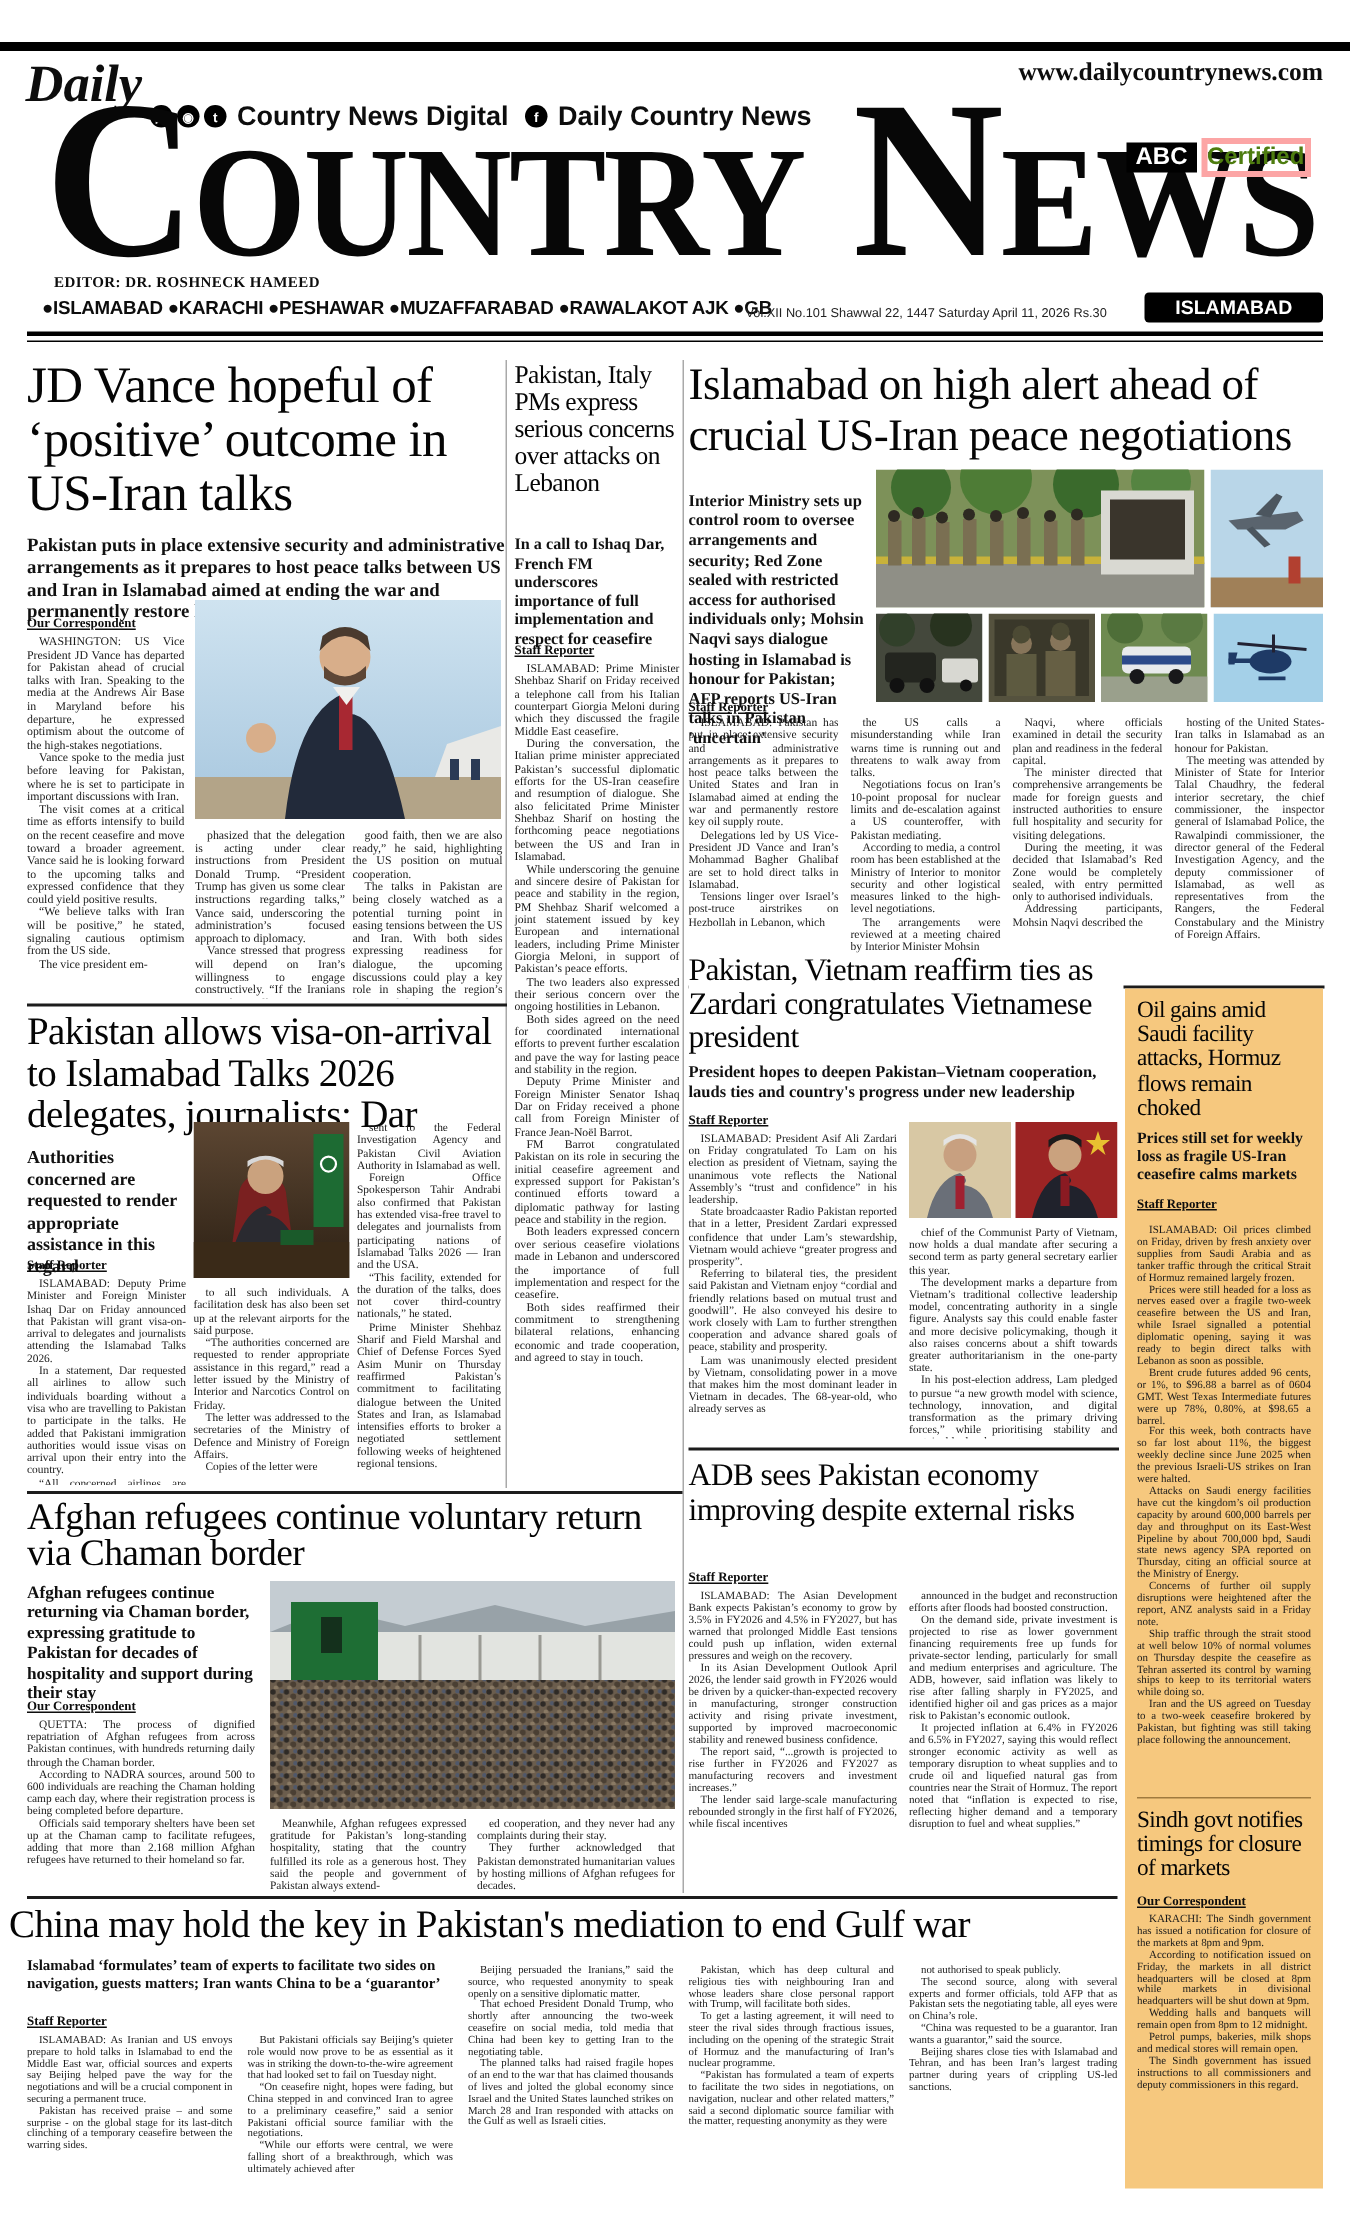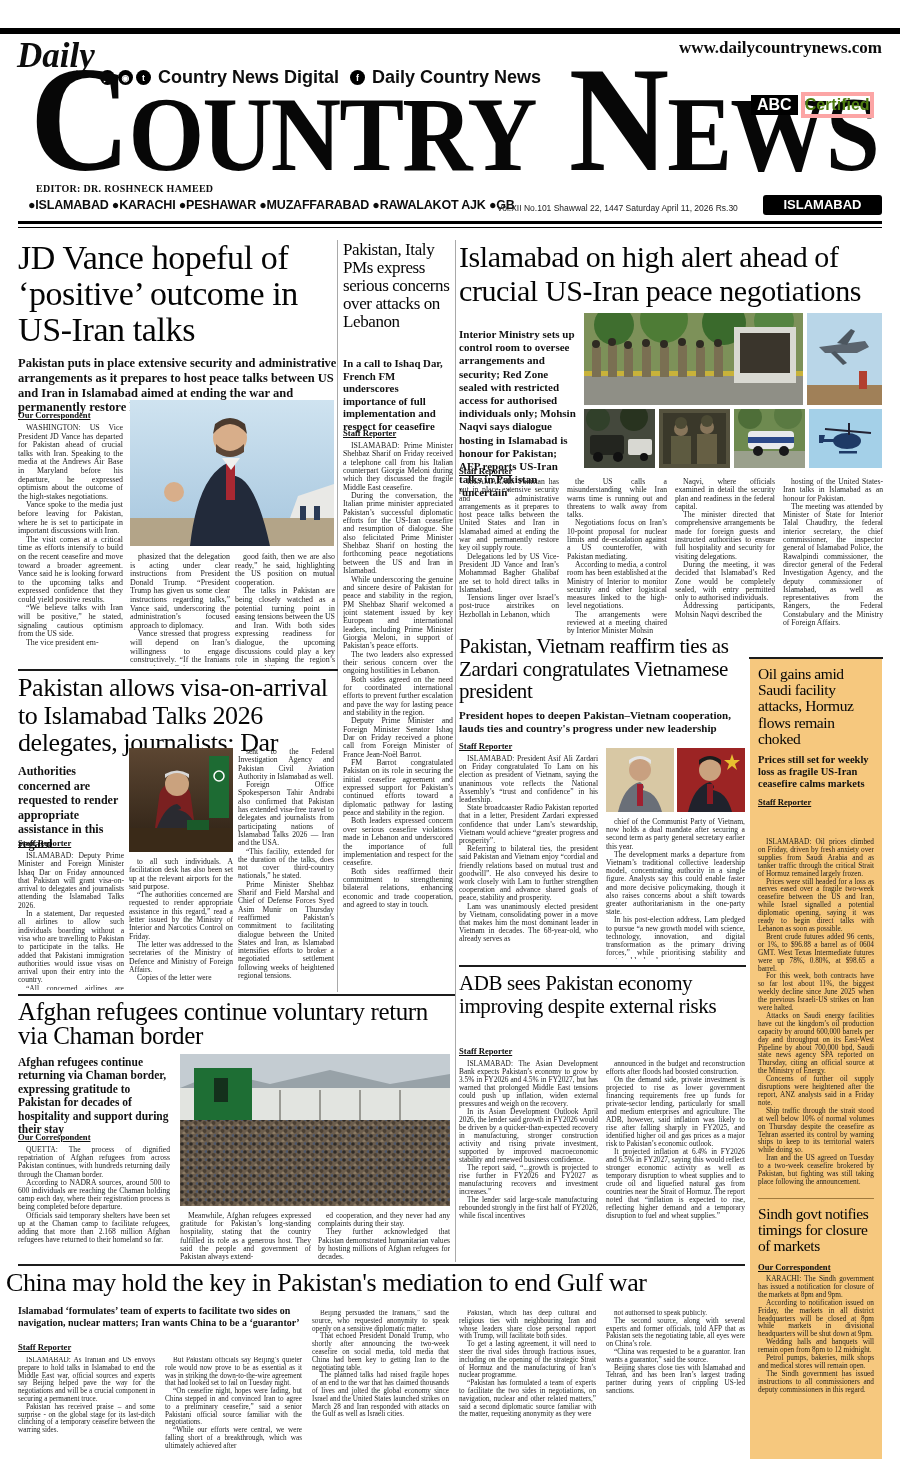--- a/index.html
+++ b/index.html
@@ -354,21 +354,21 @@
       <p>They further acknowledged that Pakistan demonstrated humanitarian values by hosting millions of Afghan refugees for decades.</p>
     </div>
   <div class="abs body b-afghan" style="left:180px;top:1212px;width:131px;height:50px">
       <p>Meanwhile, Afghan refugees expressed gratitude for Pakistan’s long-standing hospitality, stating that the country fulfilled its role as a generous host. They said the people and government of Pakistan always extend-</p>
     </div>
 
   <div class="abs orange" style="left:750px;top:659px;width:132px;height:800px"></div>
   <h2 class="abs hl" style="left:758px;top:666px;width:116px;font-size:15.5px;line-height:16.2px">Oil gains amid Saudi facility attacks, Hormuz flows remain choked</h2>
   <div class="abs sf" style="left:758px;top:754px;width:116px;font-size:10.5px;line-height:12px">Prices still set for weekly loss as fragile US-Iran ceasefire calms markets</div>
   <div class="abs by" style="left:758px;top:797px">Staff Reporter</div>
-  <div class="abs body b-oil" style="left:758px;top:838px;width:116px;height:382px">
+  <div class="abs body b-oil" style="left:758px;top:816px;width:116px;height:382px">
       <p>ISLAMABAD: Oil prices climbed on Friday, driven by fresh anxiety over supplies from Saudi Arabia and as tanker traffic through the critical Strait of Hormuz remained largely frozen.</p>
       <p>Prices were still headed for a loss as nerves eased over a fragile two-week ceasefire between the US and Iran, while Israel signalled a potential diplomatic opening, saying it was ready to begin direct talks with Lebanon as soon as possible.</p>
       <p>Brent crude futures added 96 cents, or 1%, to $96.88 a barrel as of 0604 GMT. West Texas Intermediate futures were up 78%, 0.80%, at $98.65 a barrel.</p>
       <p>For this week, both contracts have so far lost about 11%, the biggest weekly decline since June 2025 when the previous Israeli-US strikes on Iran were halted.</p>
       <p>Attacks on Saudi energy facilities have cut the kingdom’s oil production capacity by around 600,000 barrels per day and throughput on its East-West Pipeline by about 700,000 bpd, Saudi state news agency SPA reported on Thursday, citing an official source at the Ministry of Energy.</p>
       <p>Concerns of further oil supply disruptions were heightened after the report, ANZ analysts said in a Friday note.</p>
       <p>Ship traffic through the strait stood at well below 10% of normal volumes on Thursday despite the ceasefire as Tehran asserted its control by warning ships to keep to its territorial waters while doing so.</p>
       <p>Iran and the US agreed on Tuesday to a two-week ceasefire brokered by Pakistan, but fighting was still taking place following the announcement.</p>
     </div>
   <div class="abs" style="left:758px;top:1198px;width:116px;border-top:1px solid #a07a3e"></div>
@@ -377,21 +377,21 @@
   <div class="abs body b-oil" style="left:758px;top:1275px;width:116px;height:180px">
       <p>KARACHI: The Sindh government has issued a notification for closure of the markets at 8pm and 9pm.</p>
       <p>According to notification issued on Friday, the markets in all district headquarters will be closed at 8pm while markets in divisional headquarters will be shut down at 9pm.</p>
       <p>Wedding halls and banquets will remain open from 8pm to 12 midnight.</p>
       <p>Petrol pumps, bakeries, milk shops and medical stores will remain open.</p>
       <p>The Sindh government has issued instructions to all commissioners and deputy commissioners in this regard.</p>
     </div>
 
   <div class="abs hrule" style="left:18px;top:1264px;width:727px"></div>
   <h1 class="abs hl" style="left:6px;top:1269px;width:727px;font-size:26px;line-height:28px">China may hold the key in Pakistan's mediation to end Gulf war</h1>
-  <div class="abs sf" style="left:18px;top:1305px;width:292px;font-size:10px;line-height:11.5px">Islamabad ‘formulates’ team of experts to facilitate two sides on navigation, nuclear matters; Iran wants China to be a ‘guarantor’</div>
+  <div class="abs sf" style="left:18px;top:1305px;width:292px;font-size:10px;line-height:11.5px">Islamabad ‘formulates’ team of experts to facilitate two sides on navigation, guests matters; Iran wants China to be a ‘guarantor’</div>
   <div class="abs by" style="left:18px;top:1342px">Staff Reporter</div>
   <div class="abs body b-china" style="left:18px;top:1357px;width:137px;height:120px">
       <p>ISLAMABAD: As Iranian and US envoys prepare to hold talks in Islamabad to end the Middle East war, official sources and experts say Beijing helped pave the way for the negotiations and will be a crucial component in securing a permanent truce.</p>
       <p>Pakistan has received praise – and some surprise - on the global stage for its last-ditch clinching of a temporary ceasefire between the warring sides.</p>
     </div>
   <div class="abs body b-china" style="left:165px;top:1357px;width:137px;height:120px">
       <p>But Pakistani officials say Beijing’s quieter role would now prove to be as essential as it was in striking the down-to-the-wire agreement that had looked set to fail on Tuesday night.</p>
       <p>“On ceasefire night, hopes were fading, but China stepped in and convinced Iran to agree to a preliminary ceasefire,” said a senior Pakistani official source familiar with the negotiations.</p>
       <p>“While our efforts were central, we were falling short of a breakthrough, which was ultimately achieved after</p>
     </div>

